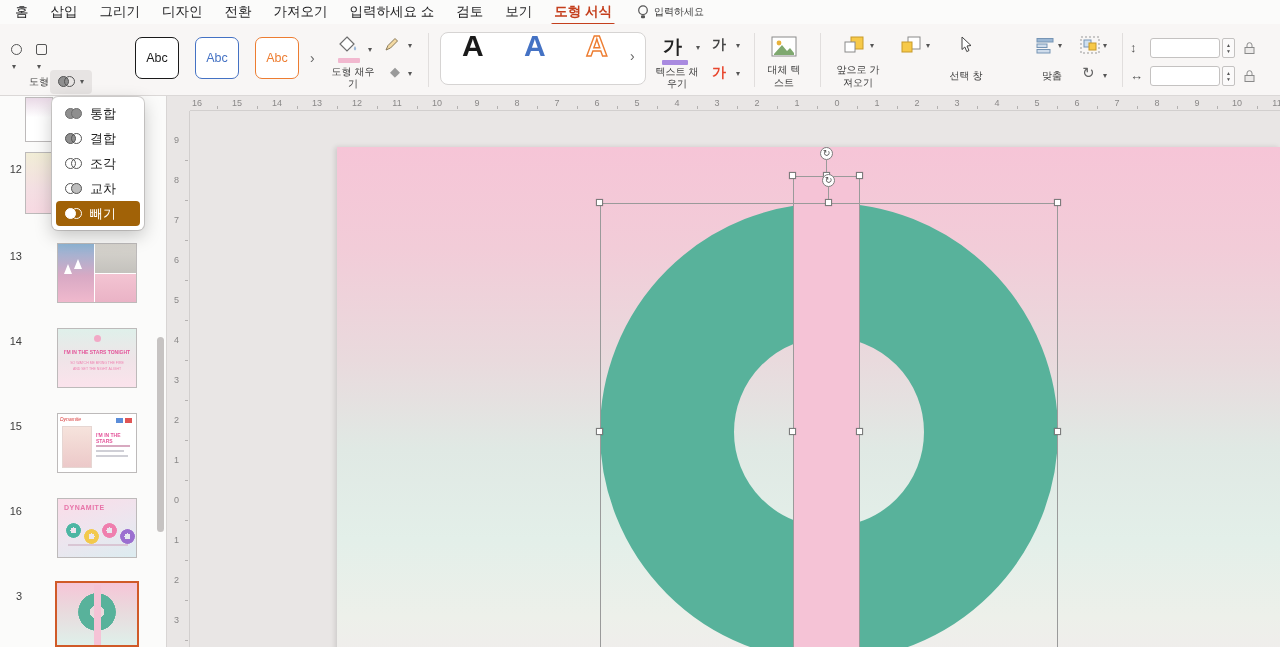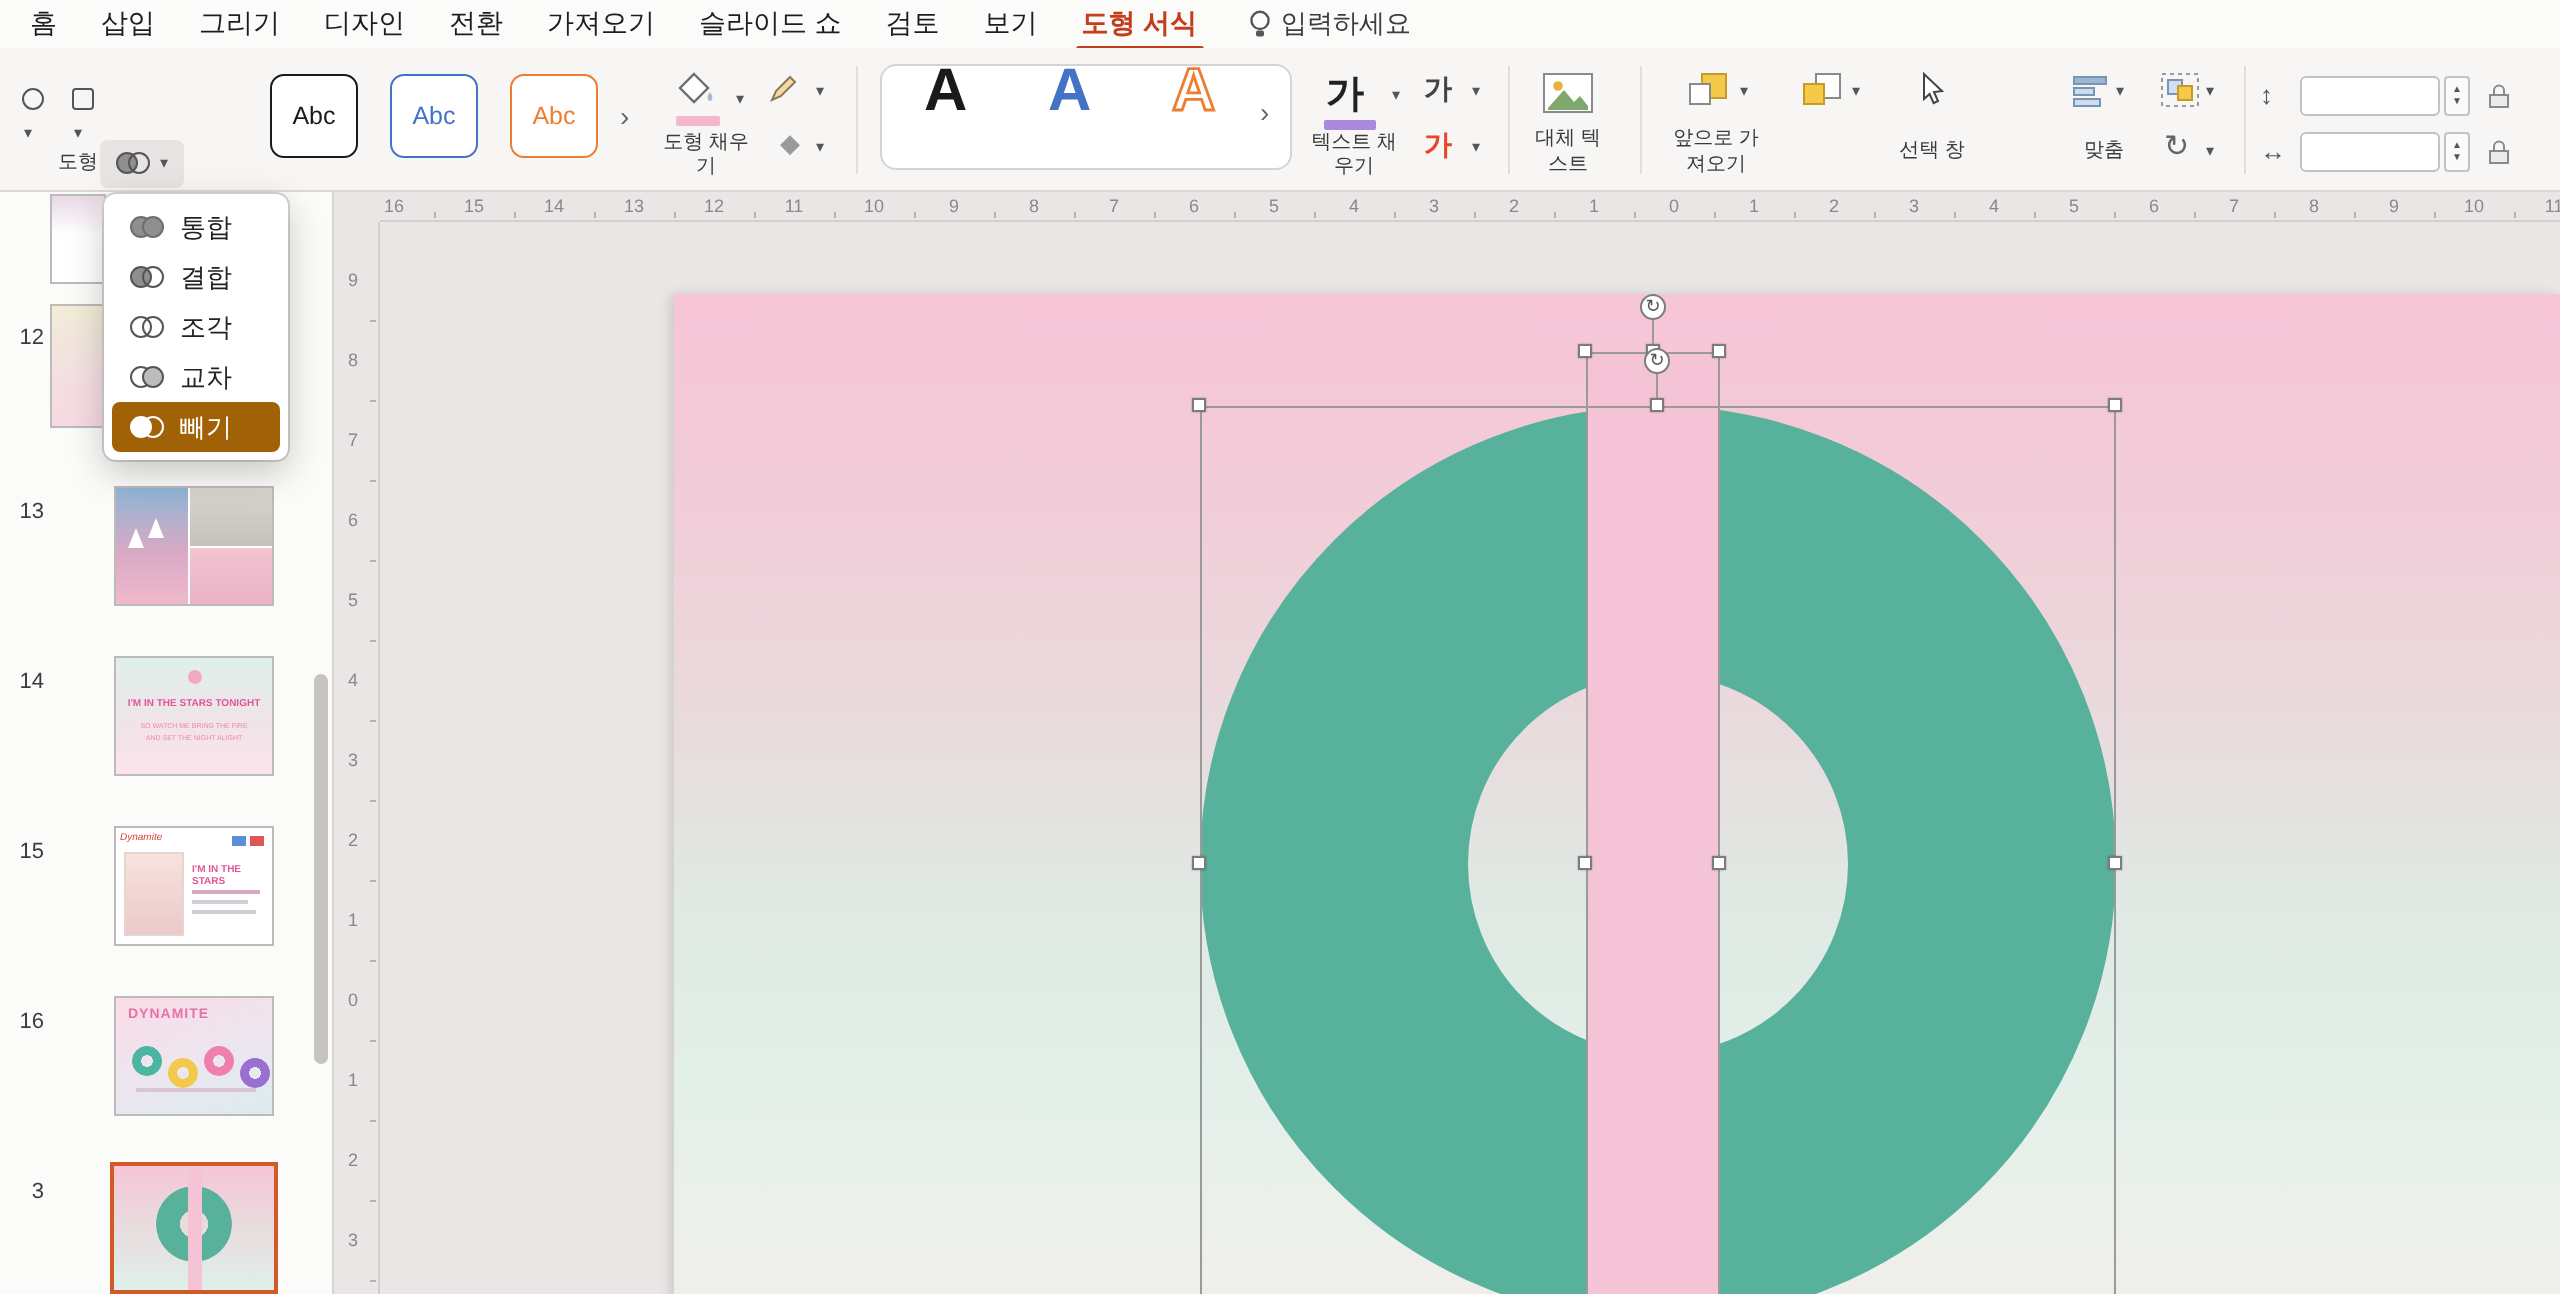--- a/index.html
+++ b/index.html
@@ -5,21 +5,21 @@
   *{margin:0;padding:0;box-sizing:border-box;}
   html,body{width:1280px;height:647px;overflow:hidden;}
   body{font-family:"Liberation Sans","DejaVu Sans",sans-serif;background:#fff;color:#222;}
   #app{position:relative;width:1280px;height:647px;background:#fff;}
 
   
   .menubar{position:absolute;left:0;top:0;width:1280px;height:24px;background:#fbfbfa;display:flex;align-items:center;padding-left:4px;}
   .tab{font-size:13.5px;color:#1d1d1f;padding:3px 11px 4px;position:relative;cursor:default;white-space:nowrap;}
   .tab.active{color:#c43e1c;font-weight:bold;}
   .tab.active::after{content:"";position:absolute;left:8px;right:8px;bottom:-1px;height:3px;background:#c43e1c;border-radius:2px;}
-  .tellme{display:flex;align-items:center;gap:5px;margin-left:14px;font-size:13px;color:#3c3c3c;}
+  .tellme{display:flex;align-items:center;gap:5px;margin-left:14px;font-size:10px;color:#3c3c3c;}
 
   
   .ribbon{position:absolute;left:0;top:24px;width:1280px;height:72px;background:#f8f6f5;border-bottom:1px solid #dbd8d7;}
   .ribbon *{position:absolute;}
   .chev{font-size:8px;color:#555;line-height:8px;}
   .rdiv{width:1px;height:54px;top:9px;background:#e1dedd;}
   .icon-btn{display:flex;align-items:center;justify-content:center;}
   .shape-glyph-circle{width:11px;height:11px;border:1.6px solid #555;border-radius:50%;position:static;}
   .shape-glyph-rect{width:11px;height:11px;border:1.6px solid #555;border-radius:2px;position:static;}
   .grp-label{font-size:10px;color:#3b3b3b;text-align:center;line-height:1.2;position:absolute;}
@@ -84,21 +84,21 @@
 <div id="app">
 
   <div class="menubar">
     <div id="tabs" style="display:flex;">
         <div class="tab">홈</div>
         <div class="tab">삽입</div>
         <div class="tab">그리기</div>
         <div class="tab">디자인</div>
         <div class="tab">전환</div>
         <div class="tab">가져오기</div>
-        <div class="tab">슬라이드 쇼</div>
+        <div class="tab">입력하세요 쇼</div>
         <div class="tab">검토</div>
         <div class="tab">보기</div>
         <div class="tab active">도형 서식</div>
       </div>
     <div class="tellme">
       <svg width="12" height="15" viewBox="0 0 12 15">
           <circle cx="6" cy="5.2" r="4.3" fill="none" stroke="#555" stroke-width="1.2"></circle>
           <rect x="4" y="10.2" width="4" height="3" rx="1" fill="#555"></rect>
         </svg>
       <span>입력하세요</span>

